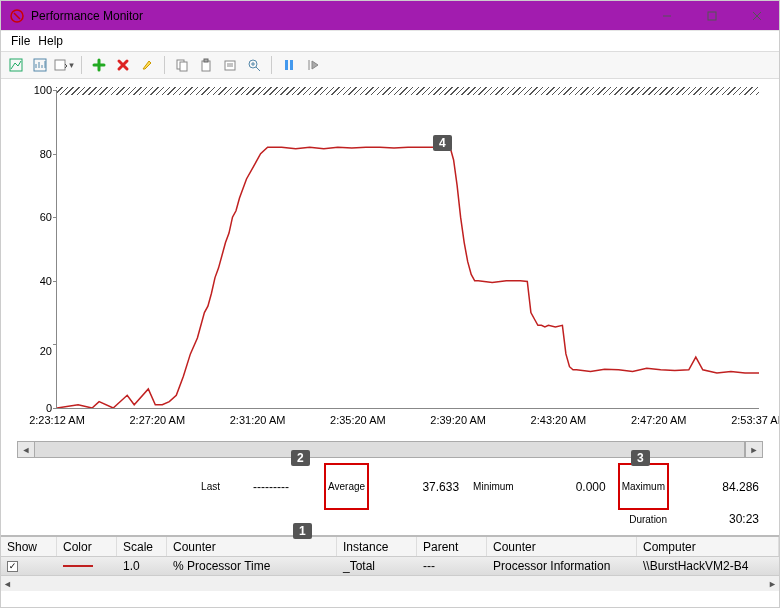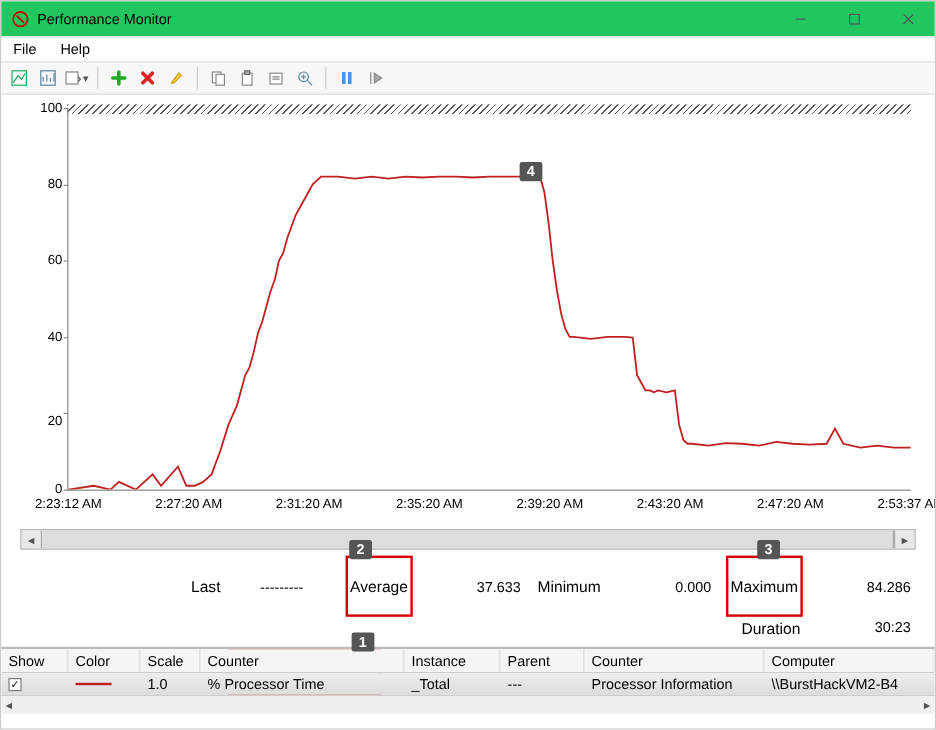--- a/index.html
+++ b/index.html
@@ -14,21 +14,21 @@
     border: 1px solid #ccc;
     display: flex;
     flex-direction: column;
     overflow: hidden;
   }
   .titlebar {
     height: 30px;
     display: flex;
     align-items: center;
     padding: 0 0 0 8px;
-    background: #22c55e;
+    background: #a21caf;
     color: #000;
     border-bottom: 1px solid #e5e5e5;
   }
   .titlebar .app-icon {
     width: 16px; height: 16px;
     margin-right: 6px;
     display: flex; align-items: center; justify-content: center;
   }
   .titlebar .title { flex: 0 0 auto; font-size: 12px; }
   .titlebar .spacer { flex: 1; }
@@ -36,21 +36,21 @@
     width: 45px; height: 30px;
     display: flex; align-items: center; justify-content: center;
     color: #555;
   }
   .winbtn svg { width: 10px; height: 10px; }
   .menubar {
     height: 20px;
     display: flex;
     align-items: center;
     padding: 0 6px;
-    gap: 12px;
+    gap: 0;
     font-size: 12px;
   }
   .menubar .menu-item { padding: 0 4px; }
   .toolbar {
     height: 28px;
     border-top: 1px solid #ddd;
     border-bottom: 1px solid #ddd;
     display: flex;
     align-items: center;
     padding: 0 4px;
@@ -134,21 +134,21 @@
     display: flex;
     flex-direction: column;
     gap: 2px;
   }
   .stats-row {
     display: flex;
     justify-content: flex-end;
     align-items: center;
     gap: 6px;
   }
-  .stat-label { font-size: 13px; padding: 0 2px; }
+  .stat-label { font-size: 10px; padding: 0 2px; }
   .stat-val {
     width: 90px;
     text-align: right;
     padding: 1px 6px 1px 2px;
     font-size: 12px;
   }
   .redbox {
     border: 2px solid #d40000;
     padding: 16px 2px;
     margin: -1px 0;

